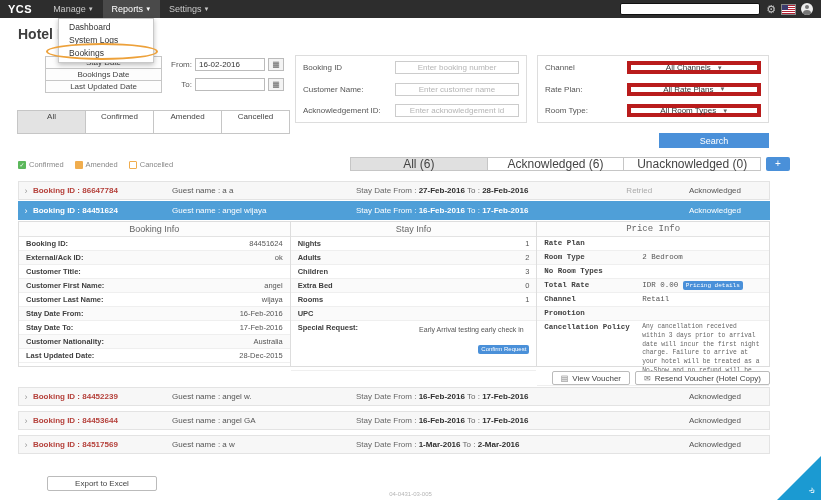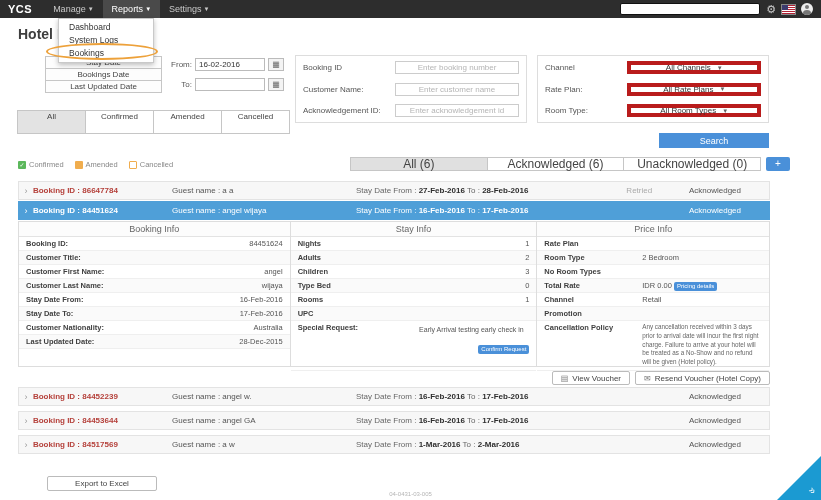--- a/index.html
+++ b/index.html
@@ -74,21 +74,21 @@
   .brow-stay b { color:#2e2e2e; }
   .brow-note { width:100px; text-align:center; color:#aaa; }
   .brow-ack { flex:1; text-align:center; padding-right:28px; color:#555; }
   .brow.selected { background:#4f9fd8; border-color:#4f9fd8; color:#fff; }
   .brow.selected .brow-id, .brow.selected .brow-caret, .brow.selected .brow-stay,
   .brow.selected .brow-stay b, .brow.selected .brow-note, .brow.selected .brow-ack { color:#fff; }
 
   
   .details { position:absolute; top:221px; left:18px; width:752px; height:146px; border:1px solid #ddd; display:flex; background:#fff; }
   .dcol { display:flex; flex-direction:column; border-right:1px solid #ddd; }
-  .dcol:last-child { border-right:none; }
+  .dcol:last-child { border-right:none;font-family:Liberation Mono, monospace; }
   .dcol.booking { width:272px; } .dcol.stay { width:247px; } .dcol.price { width:232px; }
   .dcol-title { height:15px; line-height:15px; text-align:center; font-size:9px; color:#666; border-bottom:1px solid #e3e3e3; background:#fcfcfc; }
   .drows { flex:1; }
   .drow { display:flex; align-items:flex-start; min-height:13px; line-height:13px; padding:0 7px; border-bottom:1px solid #efefef; font-size:7.5px; }
   .drows .drow:nth-child(even) { background:#fafafa; }
   .dlabel { font-weight:bold; color:#3f3f3f; flex:1; }
   .dvalue { color:#555; text-align:right; }
   .price .dlabel { flex:0 0 45%; }
   .price .dvalue { flex:1; text-align:left; }
   .drow.tall { min-height:50px; }
@@ -243,20 +243,24 @@
 
   <div class="details">
     <div class="dcol booking">
       <div class="dcol-title">Booking Info</div>
       <div class="drows">
         <div class="drow">
             <span class="dlabel">Booking ID:</span>
             <span class="dvalue">84451624</span>
           </div>
         <div class="drow">
+            <span class="dlabel">External/Ack ID:</span>
+            <span class="dvalue">ok</span>
+          </div>
+        <div class="drow">
             <span class="dlabel">Customer Title:</span>
             <span class="dvalue"></span>
           </div>
         <div class="drow">
             <span class="dlabel">Customer First Name:</span>
             <span class="dvalue">angel</span>
           </div>
         <div class="drow">
             <span class="dlabel">Customer Last Name:</span>
             <span class="dvalue">wijaya</span>
@@ -289,21 +293,21 @@
           </div>
         <div class="drow">
             <span class="dlabel">Adults</span>
             <span class="dvalue">2</span>
           </div>
         <div class="drow">
             <span class="dlabel">Children</span>
             <span class="dvalue">3</span>
           </div>
         <div class="drow">
-            <span class="dlabel">Type Bed</span>
+            <span class="dlabel">Extra Bed</span>
             <span class="dvalue">0</span>
           </div>
         <div class="drow">
             <span class="dlabel">Rooms</span>
             <span class="dvalue">1</span>
           </div>
         <div class="drow">
             <span class="dlabel">UPC</span>
             <span class="dvalue"></span>
           </div>

